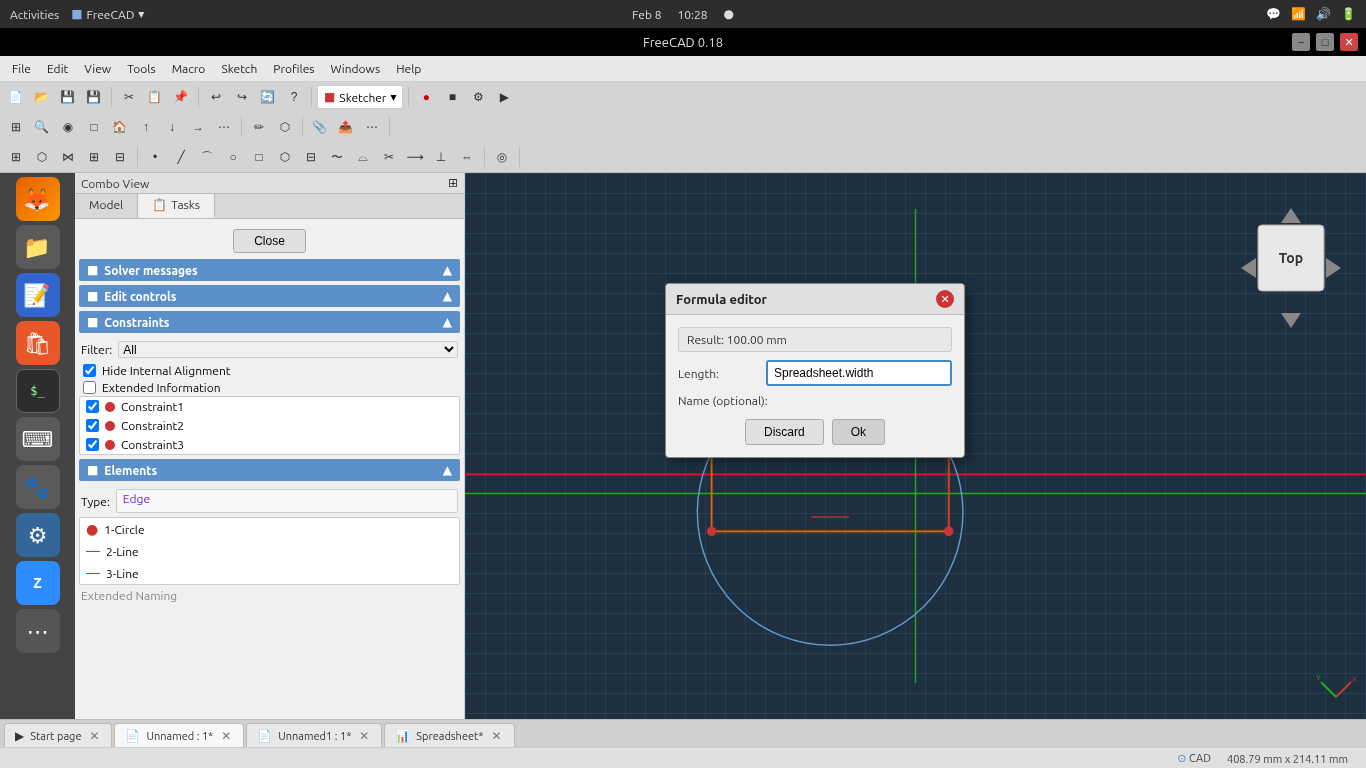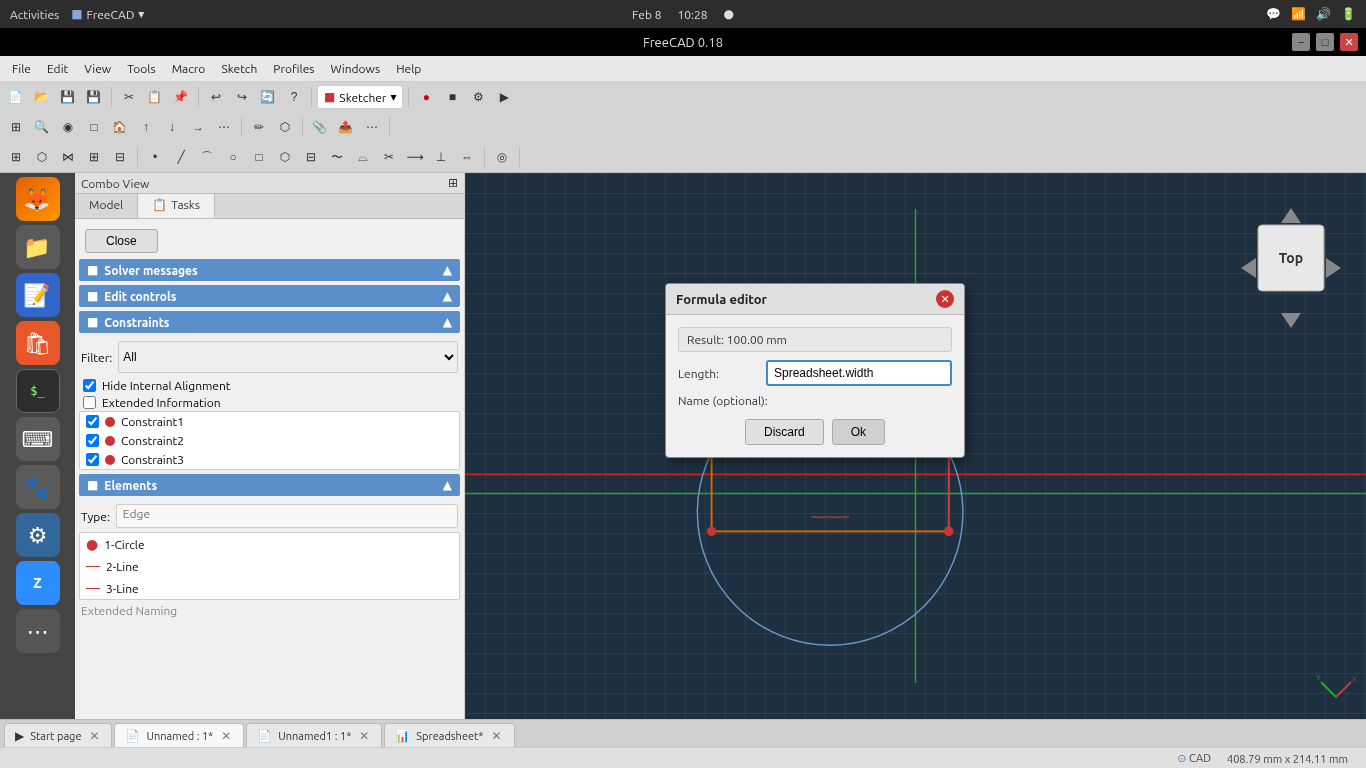--- a/index.html
+++ b/index.html
@@ -167,20 +167,21 @@
     }
     .combo-tab.active { background: #f0f0f0; border-bottom: 2px solid #f0f0f0; }
 
     .panel-content {
       flex: 1;
       overflow-y: auto;
       padding: 4px;
     }
     .close-btn-row {
       display: flex;
+      justify-content: center;
       padding: 6px;
     }
     .close-btn {
       padding: 4px 20px;
       background: #e0e0e0;
       border: 1px solid #aaa;
       border-radius: 3px;
       cursor: pointer;
       font-size: 12px;
     }
@@ -201,21 +202,21 @@
 
     .filter-row {
       display: flex;
       align-items: center;
       gap: 6px;
       padding: 4px 2px;
       font-size: 12px;
     }
     .filter-select {
       flex: 1;
-      height: 32px;
+      height: 17px;
       border: 1px solid #ccc;
       border-radius: 2px;
       font-size: 12px;
     }
 
     .checkbox-row {
       display: flex;
       align-items: center;
       gap: 6px;
       padding: 2px 4px;
@@ -248,21 +249,21 @@
       font-size: 12px;
     }
     .type-input {
       flex: 1;
       height: 24px;
       border: 1px solid #ccc;
       background: #f8f8f8;
       border-radius: 2px;
       padding: 2px 6px;
       font-size: 12px;
-      color: #737373;
+      color: #6d28d9;
     }
 
     .element-list {
       border: 1px solid #ccc;
       background: white;
       border-radius: 2px;
       overflow-y: auto;
     }
     .element-item {
       display: flex;

